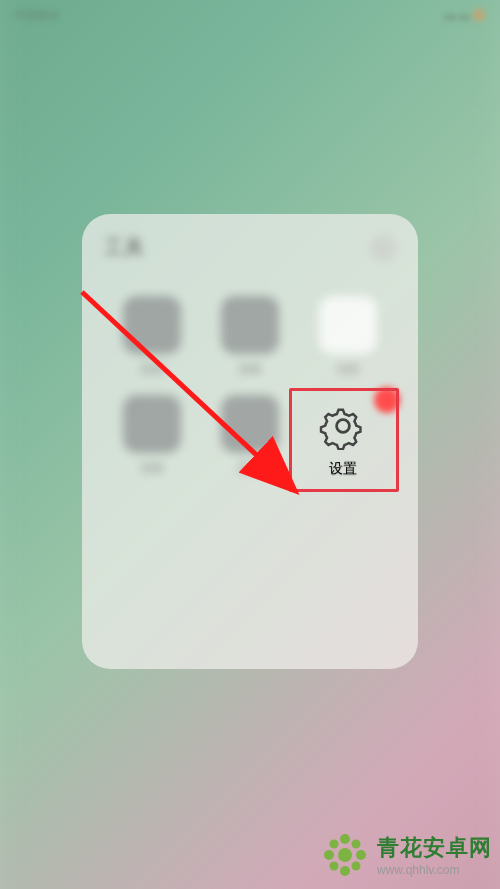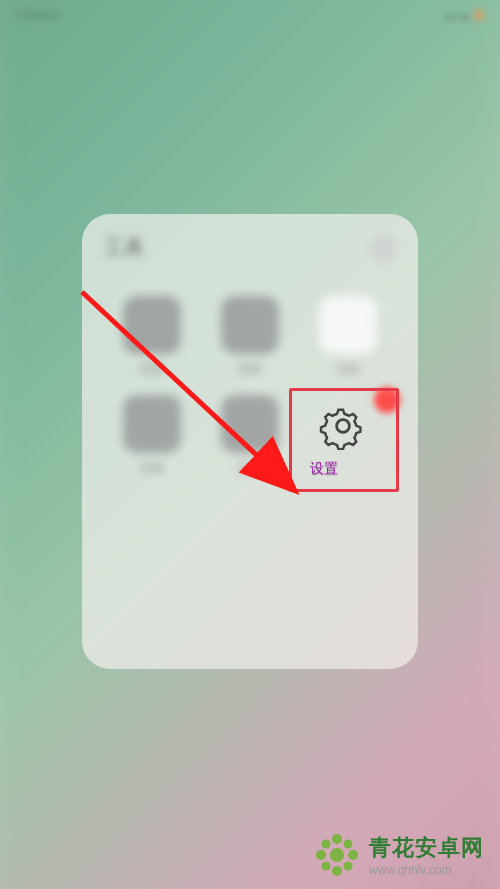--- a/index.html
+++ b/index.html
@@ -126,23 +126,23 @@
       height: 62px;
       display: flex;
       align-items: center;
       justify-content: center;
     }
     .settings-label {
       position: absolute;
       left: 310px;
       top: 460px;
       width: 66px;
-      text-align: left;
+      text-align: center;
       font-size: 14px;
-      color: #a21caf;
+      color: #000000;
       text-shadow: 0 1px 1px rgba(0,0,0,0.3);
     }
     .badge {
       position: absolute;
       left: 374px;
       top: 387px;
       width: 26px;
       height: 26px;
       background: #ff4d4d;
       border-radius: 50%;
@@ -151,21 +151,21 @@
     .arrow-svg {
       position: absolute;
       left: 0;
       top: 0;
       width: 500px;
       height: 889px;
       pointer-events: none;
     }
     .watermark {
       position: absolute;
-      right: 16px;
+      right: 8px;
       bottom: 10px;
       display: flex;
       align-items: center;
       gap: 8px;
     }
     .watermark-logo {
       width: 48px;
       height: 48px;
       position: relative;
     }

